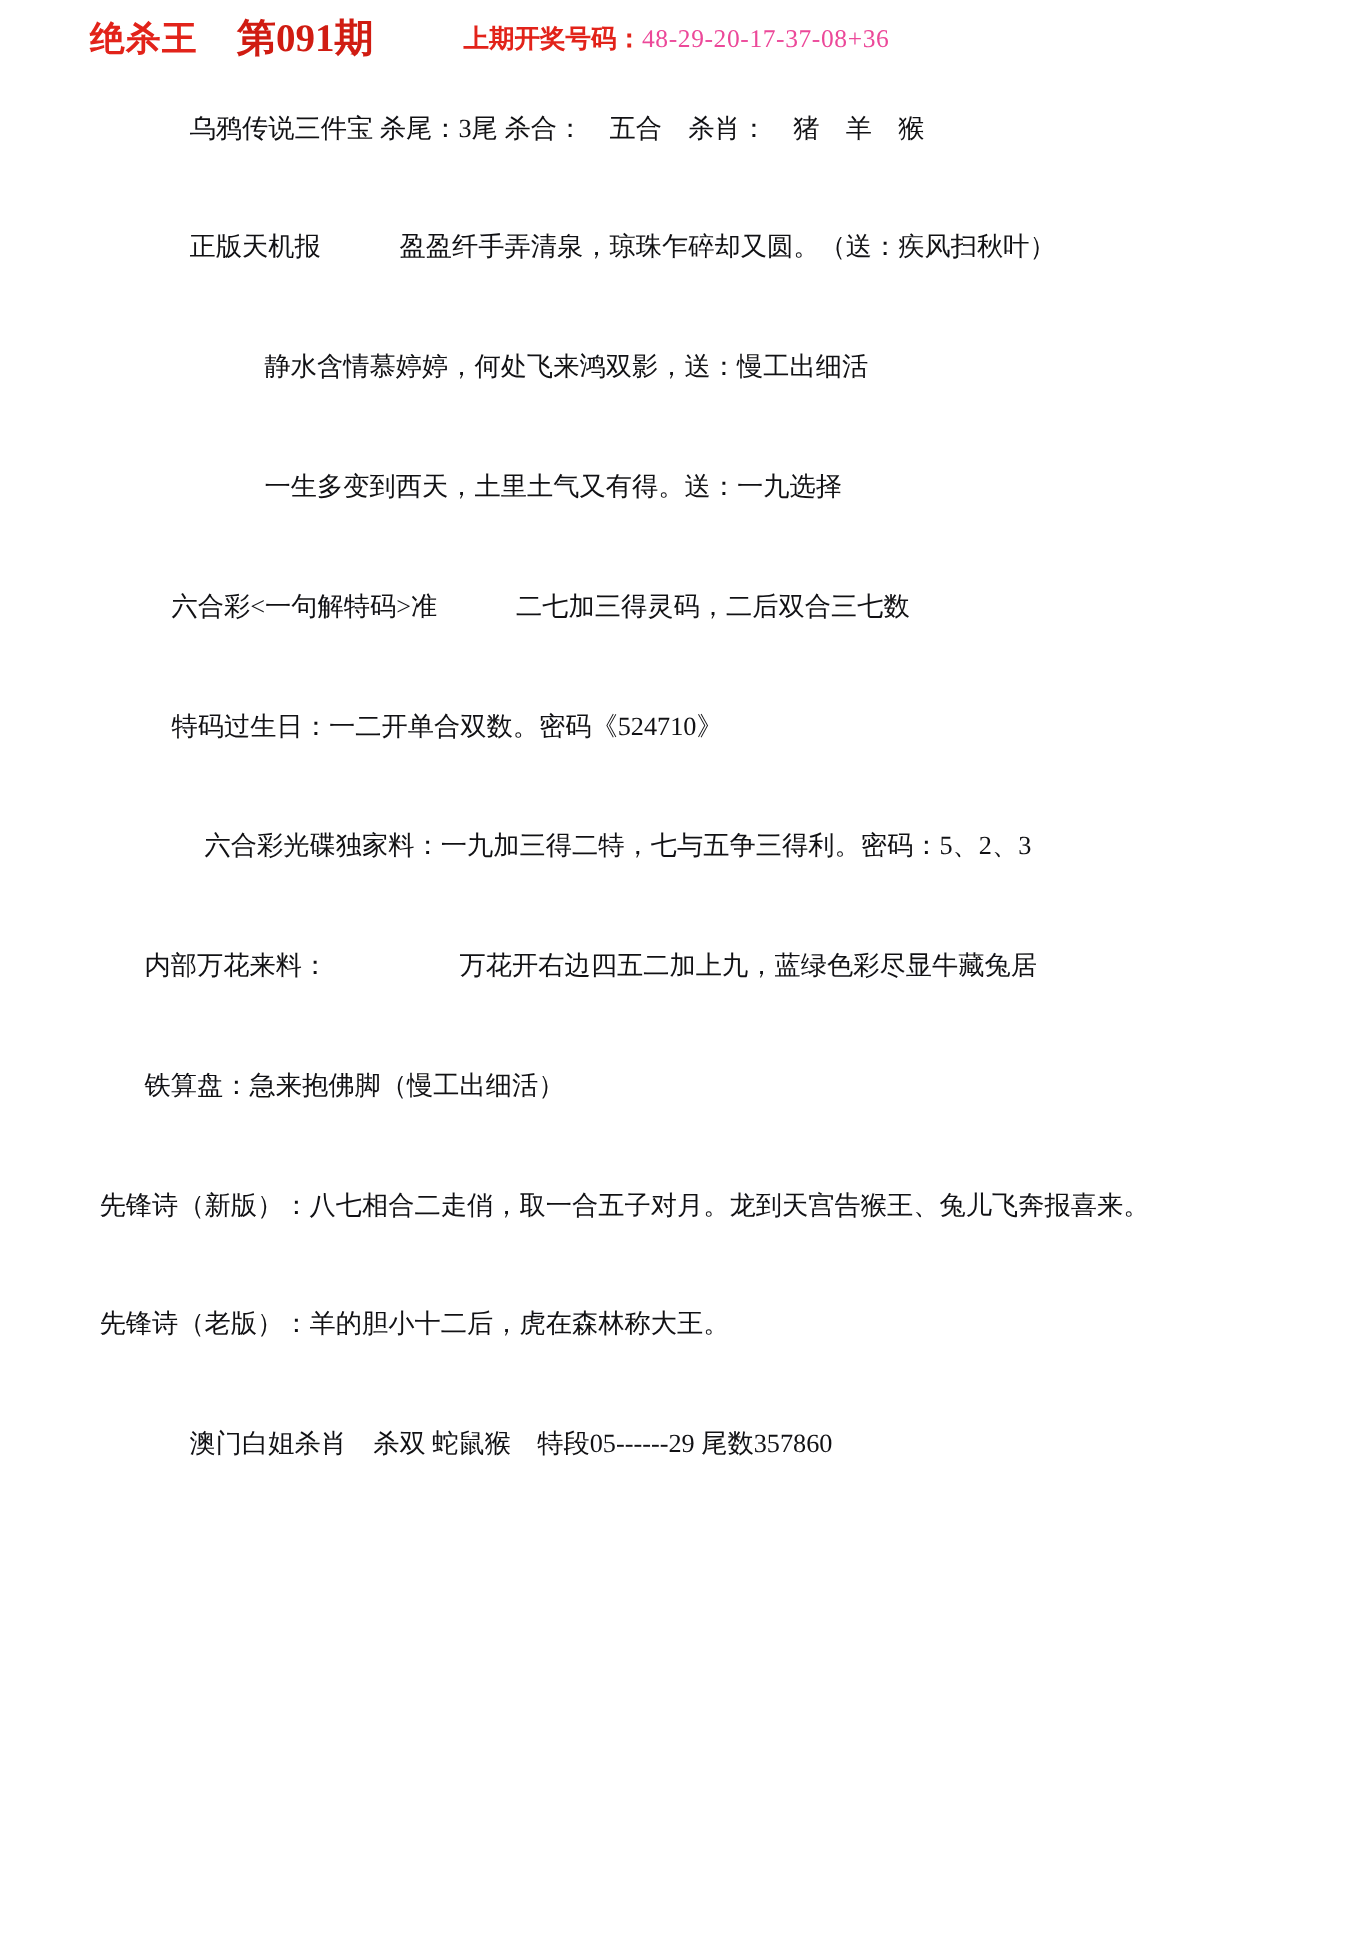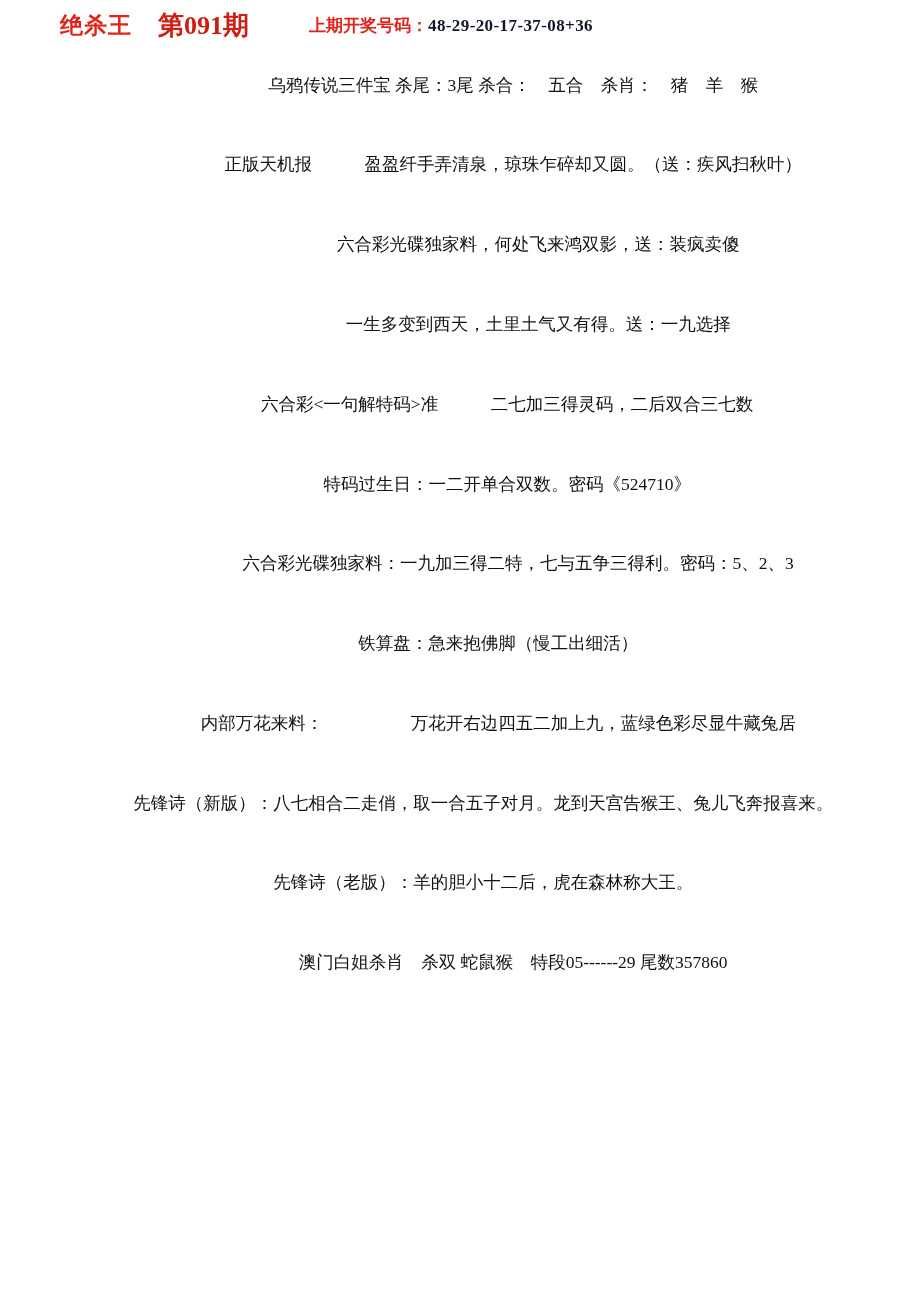--- a/index.html
+++ b/index.html
@@ -42,39 +42,38 @@
     font-size: 26px;
     margin-right: 60px;
   }
   .hdr-prev-label {
     color: #e2231a;
     font-weight: bold;
     font-size: 17px;
     margin-right: 0;
   }
   .hdr-prev-nums {
-    color: #0f172a;
-    font-weight: bold;
+    color: #ec4899;
+    font-weight: normal;
     font-size: 17px;
     letter-spacing: 0.4px;
     text-align: right;
   }
 
   .body-text {
     font-size: 17.5px;
     line-height: 1.52;
     color: #111114;
   }
 
   
   .line {
     white-space: pre;
     padding: 0;
     margin: 0;
-    text-align: center;
   }
   .indent-1  { margin-left: 70px; }
   .indent-2  { margin-left: 88px; }
   .indent-3  { margin-left: 100px; }
   .indent-4  { margin-left: 110px; }
   .indent-6  { margin-left: 150px; }
 </style>
 </head>
 <body>
 
@@ -90,45 +89,45 @@
   <div class="body-text">
 
     <div class="line indent-3">
       <span>乌鸦传说三件宝</span><span> </span><span>杀尾：3尾</span><span> </span><span>杀合：　五合</span><span>　</span><span>杀肖：　猪　羊　猴</span>
     </div>
 
     <div class="line indent-3">
       <span>正版天机报</span><span>　　　</span><span>盈盈纤手弄清泉，琼珠乍碎却又圆。（送：疾风扫秋叶）</span>
     </div>
     <div class="line indent-6">
-      <span>六合彩光碟独家料，何处飞来鸿双影，送：装疯卖傻</span>
+      <span>静水含情慕婷婷，何处飞来鸿双影，送：慢工出细活</span>
     </div>
     <div class="line indent-6">
       <span>一生多变到西天，土里土气又有得。送：一九选择</span>
     </div>
 
     <div class="line indent-2">
       <span>六合彩&lt;一句解特码&gt;准</span><span>　　　</span><span>二七加三得灵码，二后双合三七数</span>
     </div>
 
 
     <div class="line indent-2">
       <span>特码过生日：一二开单合双数。密码《524710》</span>
     </div>
 
     <div class="line indent-4">
       <span>六合彩光碟独家料：一九加三得二特，七与五争三得利。密码：5、2、3</span>
     </div>
 
     <div class="line indent-1">
-      <span>铁算盘：急来抱佛脚（慢工出细活）</span>
+      <span>内部万花来料：</span><span>　　　　　</span><span>万花开右边四五二加上九，蓝绿色彩尽显牛藏兔居</span>
     </div>
 
     <div class="line indent-1">
-      <span>内部万花来料：</span><span>　　　　　</span><span>万花开右边四五二加上九，蓝绿色彩尽显牛藏兔居</span>
+      <span>铁算盘：急来抱佛脚（慢工出细活）</span>
     </div>
 
     <div class="line" style="margin-left:40px">
       <span>先锋诗（新版）：</span><span>八七相合二走俏，取一合五子对月。龙到天宫告猴王、兔儿飞奔报喜来。</span>
     </div>
     <div class="line" style="margin-left:40px">
       <span>先锋诗（老版）：</span><span>羊的胆小十二后，虎在森林称大王。</span>
     </div>
 
     <div class="line indent-3">

